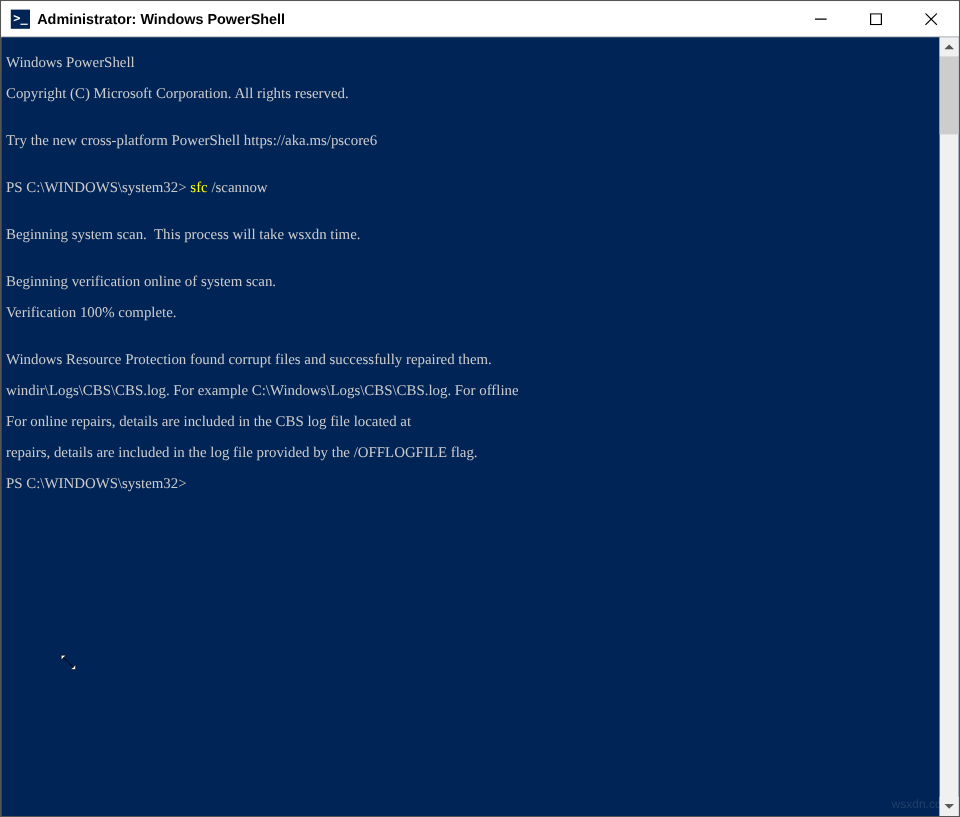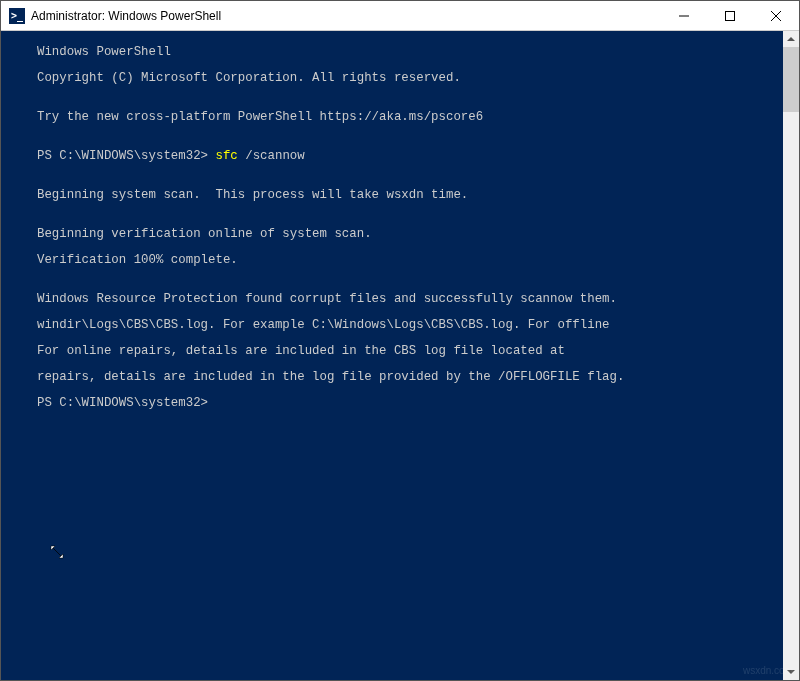--- a/index.html
+++ b/index.html
@@ -45,20 +45,21 @@
       color: #fff;
       font-size: 10px;
       font-weight: bold;
       font-family: Consolas, monospace;
       line-height: 1;
     }
     .title-text {
       font-size: 12px;
       color: #000;
       flex: 1;
+      font-weight: bold;
     }
     .window-controls {
       display: flex;
       height: 100%;
     }
     .win-btn {
       width: 46px;
       height: 100%;
       display: flex;
       align-items: center;
@@ -70,26 +71,25 @@
       height: 10px;
     }
     .terminal-body {
       flex: 1;
       background: #012456;
       position: relative;
       overflow: hidden;
     }
     .terminal-content {
       padding: 2px 4px;
-      font-family: Liberation Mono, monospace;
+      font-family: Liberation Serif, serif;
       font-size: 12.4px;
       line-height: 13px;
       color: #ccc;
       white-space: pre;
-      margin-left: 32px;
     }
     .line {
       display: block;
     }
     .cmd {
       color: #ffff00;
       text-align: right;
     }
     .scrollbar {
       position: absolute;
@@ -180,21 +180,21 @@
 <span class="line"></span>
 <span class="line">Try the new cross-platform PowerShell https://aka.ms/pscore6</span>
 <span class="line"></span>
 <span class="line"><span>PS C:\WINDOWS\system32&gt; </span><span class="cmd">sfc </span><span>/scannow</span></span>
 <span class="line"></span>
 <span class="line">Beginning system scan.  This process will take wsxdn time.</span>
 <span class="line"></span>
 <span class="line">Beginning verification online of system scan.</span>
 <span class="line">Verification 100% complete.</span>
 <span class="line"></span>
-<span class="line">Windows Resource Protection found corrupt files and successfully scannow them.</span>
+<span class="line">Windows Resource Protection found corrupt files and successfully repaired them.</span>
 <span class="line">windir\Logs\CBS\CBS.log. For example C:\Windows\Logs\CBS\CBS.log. For offline</span>
 <span class="line">For online repairs, details are included in the CBS log file located at</span>
 <span class="line">repairs, details are included in the log file provided by the /OFFLOGFILE flag.</span>
 <span class="line">PS C:\WINDOWS\system32&gt;</span>
     </div>
 
     <div class="scrollbar">
       <div class="scroll-btn scroll-up"></div>
       <div class="scroll-thumb"></div>
       <div class="scroll-btn scroll-down"></div>

